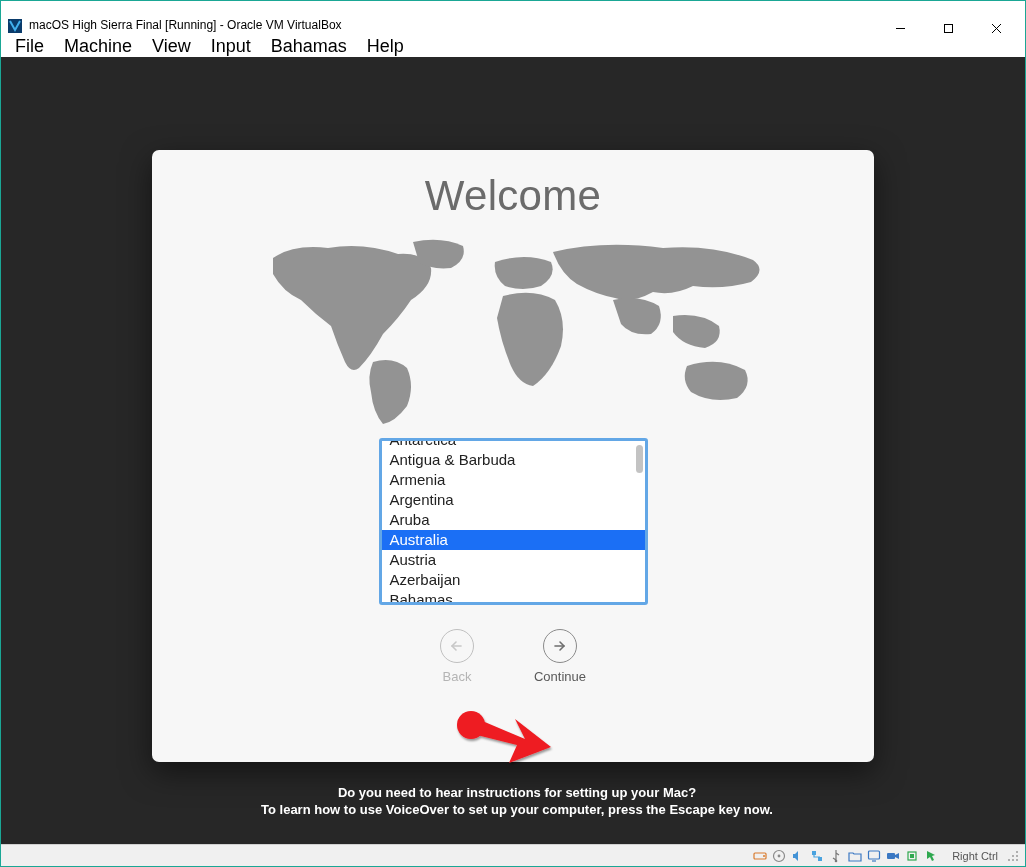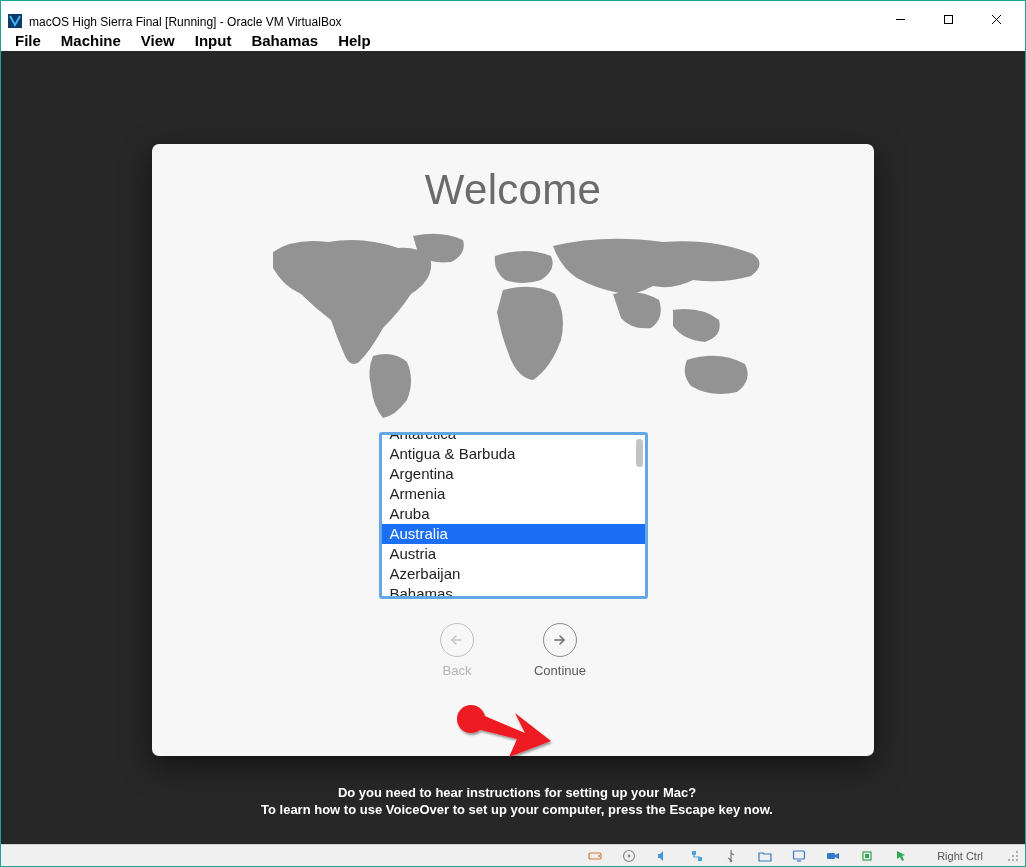--- a/index.html
+++ b/index.html
@@ -17,22 +17,22 @@
     border: 1px solid #1aa795;
     display: flex;
     flex-direction: column;
     position: relative;
   }
   
   .titlebar {
     height: 28px;
     background: #fff;
     display: flex;
-    align-items: flex-end;
-    padding: 0 6px;
+    align-items: flex-start;
+    padding: 17px 6px;
     font-size: 12px;
     color: #000;
   }
   .vb-icon {
     width: 16px; height: 16px;
     margin-right: 6px;
     display: flex; align-items: center; justify-content: center;
   }
   .vb-icon svg { width: 16px; height: 16px; }
   .titlebar .title { flex: 1; }
@@ -45,23 +45,22 @@
   }
   .win-btn svg { stroke: #000; stroke-width: 1; fill: none; }
   
   .menubar {
     height: 22px;
     background: #fff;
     display: flex;
     align-items: center;
     padding: 0 6px;
     gap: 4px;
-    font-size: 15px;
+    font-size: 18px;
     color: #000;
-    font-weight: bold;
   }
   .menu-item { padding: 2px 8px; cursor: default; }
   
   .vm-viewport {
     flex: 1;
     background: #272727;
     position: relative;
     display: flex;
     flex-direction: column;
     align-items: center;
@@ -186,21 +185,21 @@
 
   
   .statusbar {
     height: 22px;
     background: #f0f0f0;
     border-top: 1px solid #d0d0d0;
     display: flex;
     align-items: center;
     justify-content: flex-end;
     padding: 0 6px;
-    gap: 18px;
+    gap: 3px;
     font-size: 11px;
   }
   .status-icon {
     width: 16px; height: 16px;
     display: flex; align-items: center; justify-content: center;
   }
   .status-icon svg { width: 14px; height: 14px; }
   .hostkey {
     margin-left: 6px;
     padding: 1px 4px;
@@ -276,22 +275,22 @@
 
             <path d="M454 132 Q486 122 512 136 Q520 152 504 164 Q478 170 458 158 Q448 146 454 132 Z"></path>
           </g>
         </svg>
       </div>
 
       <div class="country-box">
         <div class="country-list" id="country-list">
             <div class="country-item">Antarctica</div>
             <div class="country-item">Antigua &amp; Barbuda</div>
+            <div class="country-item">Armenia</div>
             <div class="country-item">Argentina</div>
-            <div class="country-item">Armenia</div>
             <div class="country-item">Aruba</div>
             <div class="country-item selected">Australia</div>
             <div class="country-item">Austria</div>
             <div class="country-item">Azerbaijan</div>
             <div class="country-item">Bahamas</div>
           </div>
         <div class="country-scroll"></div>
       </div>
 
       <div class="nav-row">

